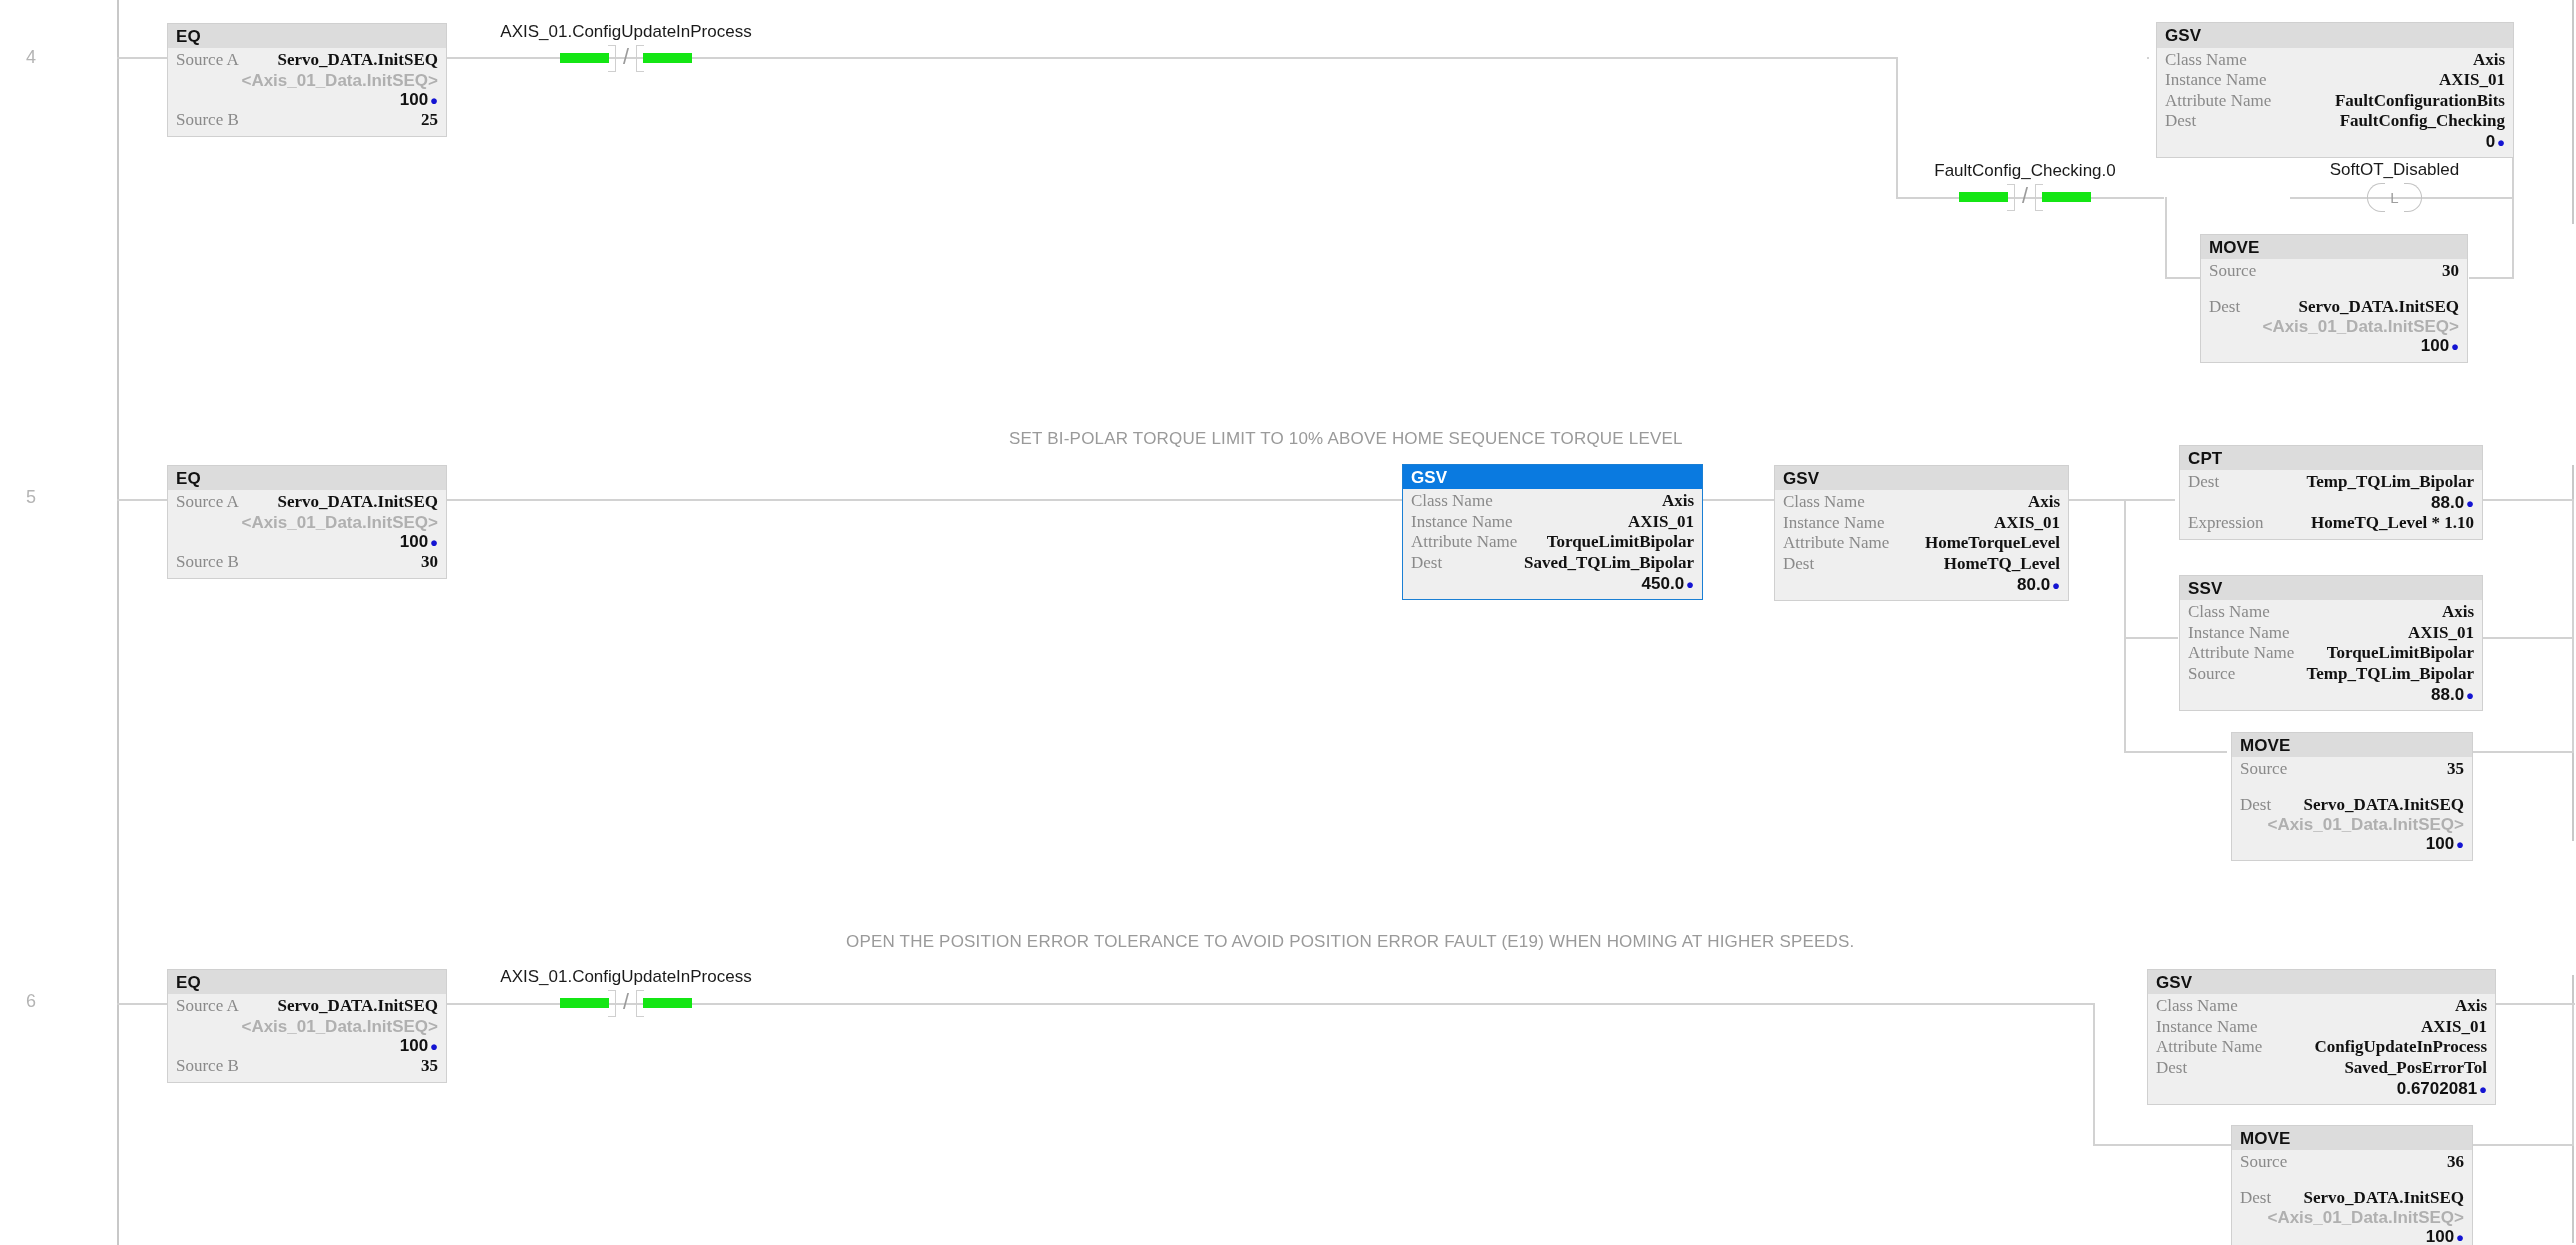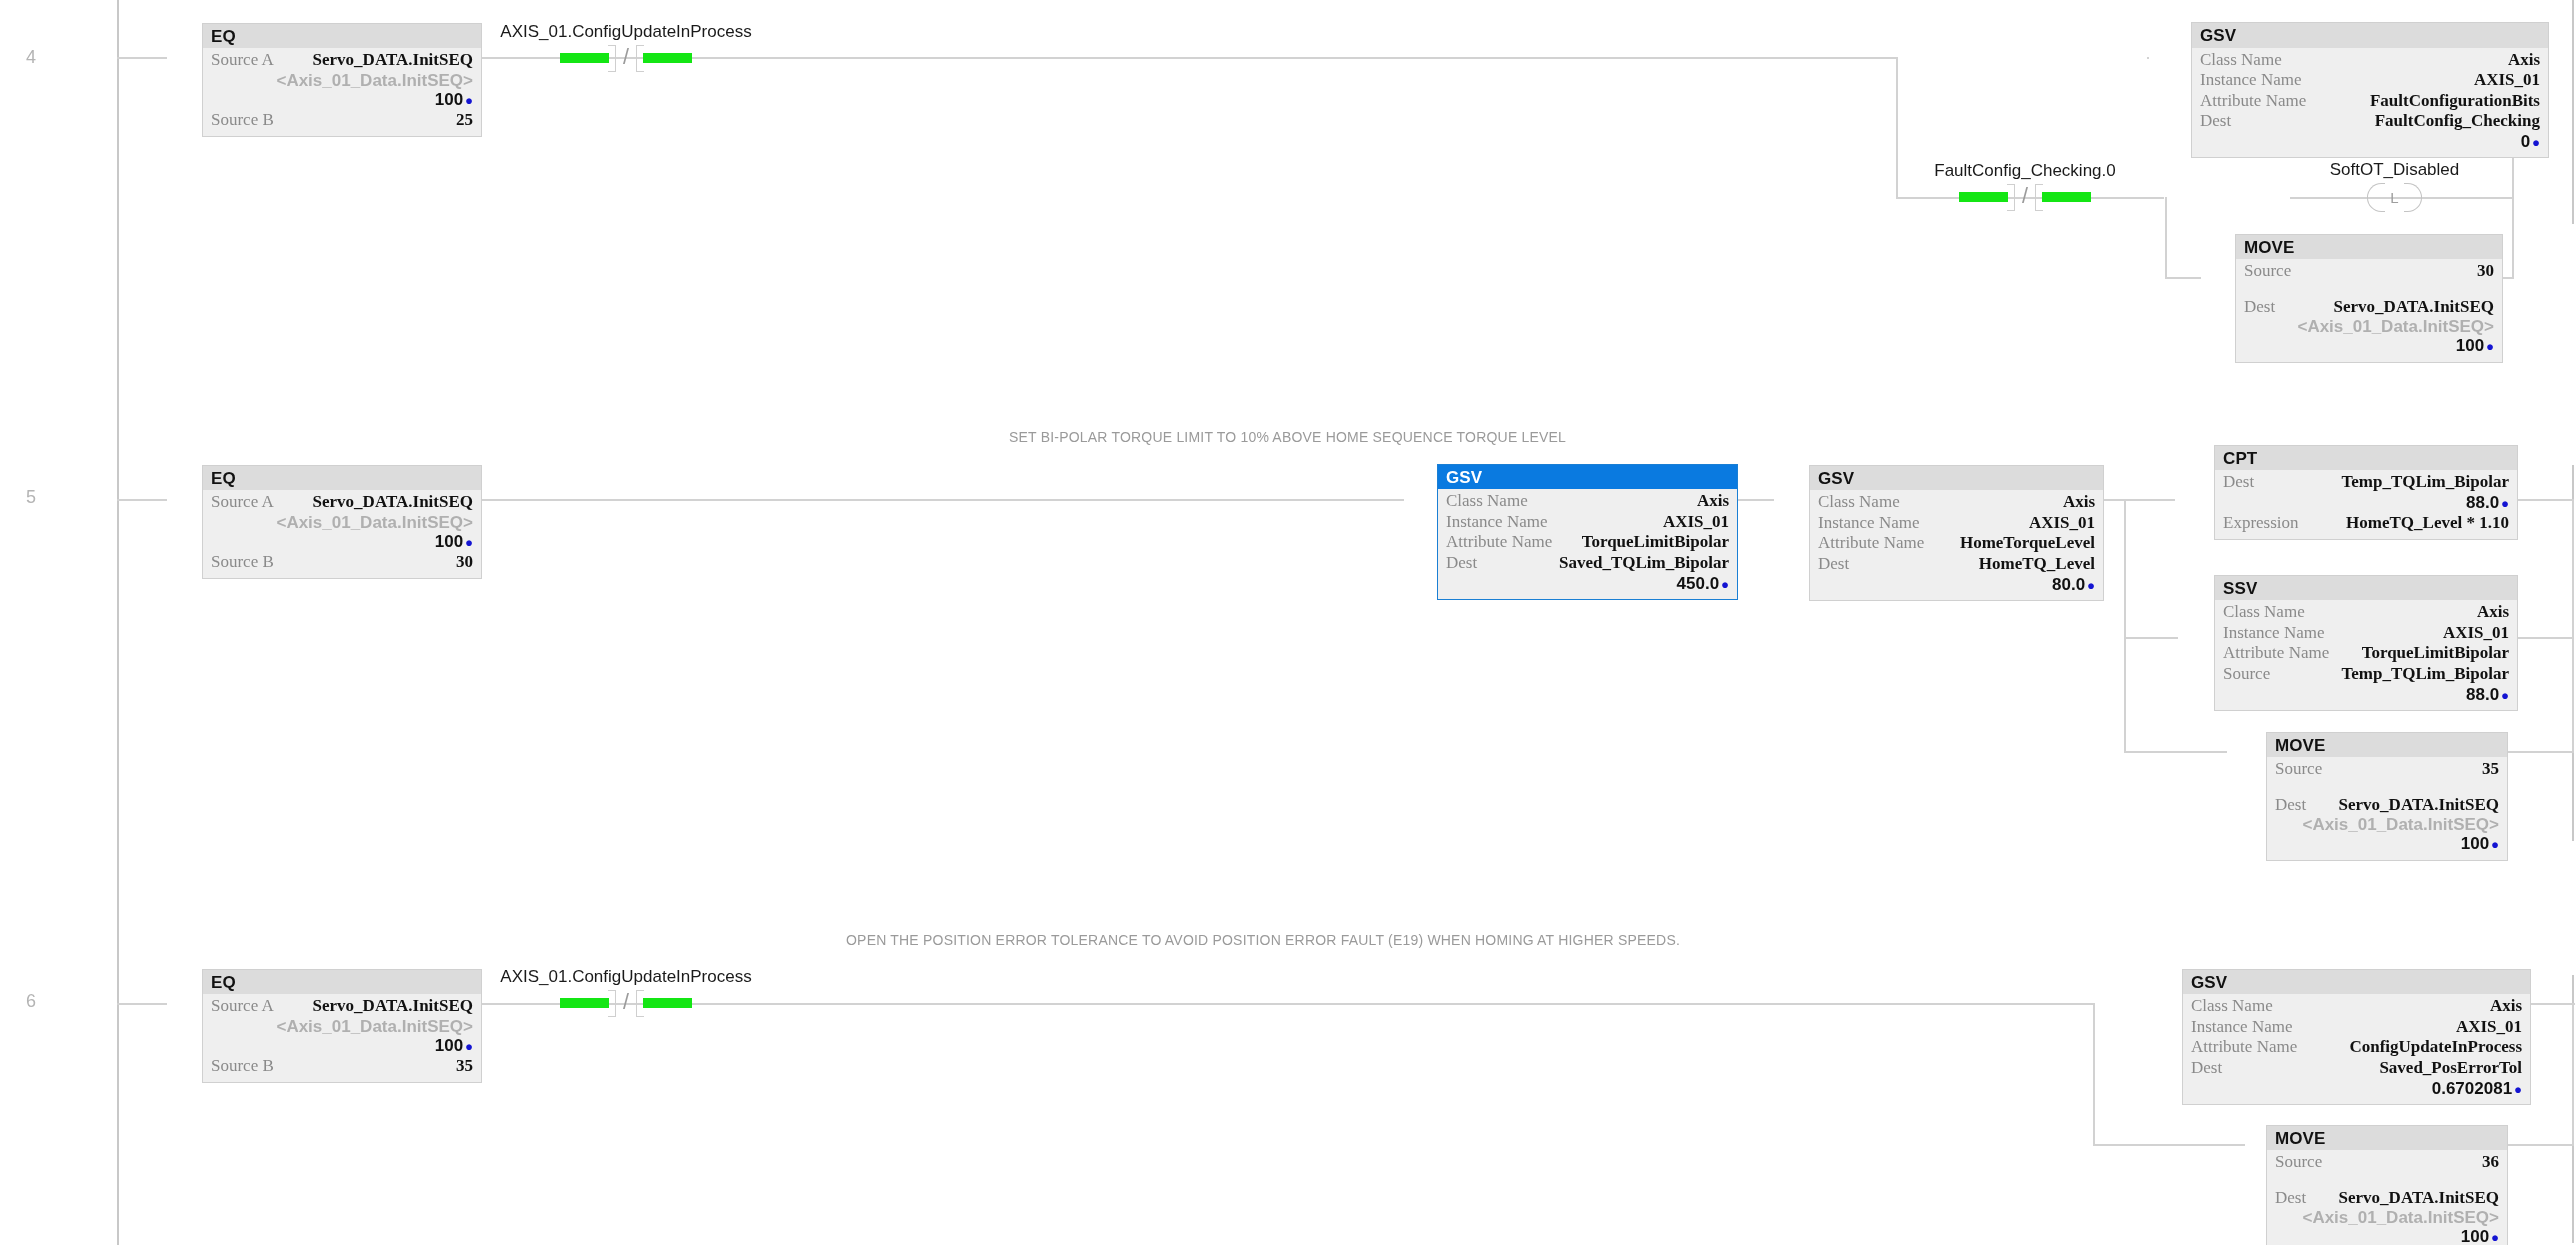--- a/index.html
+++ b/index.html
@@ -23,21 +23,20 @@
   }
 
   
   .blk{
     position:absolute;
     background:#efefef;
     border:0.9px solid #d0d0d0;
     box-sizing:border-box;
     font-size:17px;
     color:#1a1a1a;
-    margin-left:35px;
   }
   .blk .hdr{
     background:#dcdcdc;
     font-weight:bold;
     padding:2.7px 7.2px 2.7px 8px;
     font-size:17px;
     color:#111;
     letter-spacing:0.1px;
     line-height:19px;
   }
@@ -92,21 +91,21 @@
   }
   .coilgfx .arc.l{left:0;border-right:none;border-radius:14.3px 0 0 14.3px;}
   .coilgfx .arc.r{right:0;border-left:none;border-radius:0 14.3px 14.3px 0;}
   .coilgfx .mark{
     position:absolute;left:0;right:0;top:0;height:29px;line-height:29px;
     text-align:center;font-size:15px;color:#9e9e9e;
   }
 
   
   .comment{
-    position:absolute;font-size:14px;color:#9a9a9a;white-space:nowrap;
+    position:absolute;font-size:17px;color:#9a9a9a;white-space:nowrap;
     letter-spacing:0.2px;
   }
 </style>
 </head>
 <body>
 
 <div id="canvas">
 
   <div class="rail vrail" style="left:117px;top:0;height:1245px;"></div>
 

